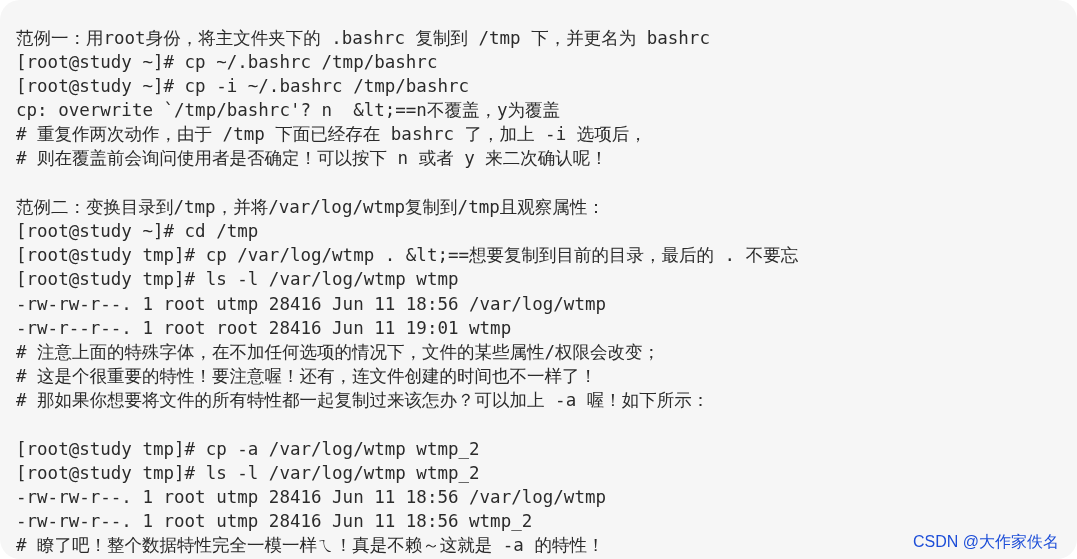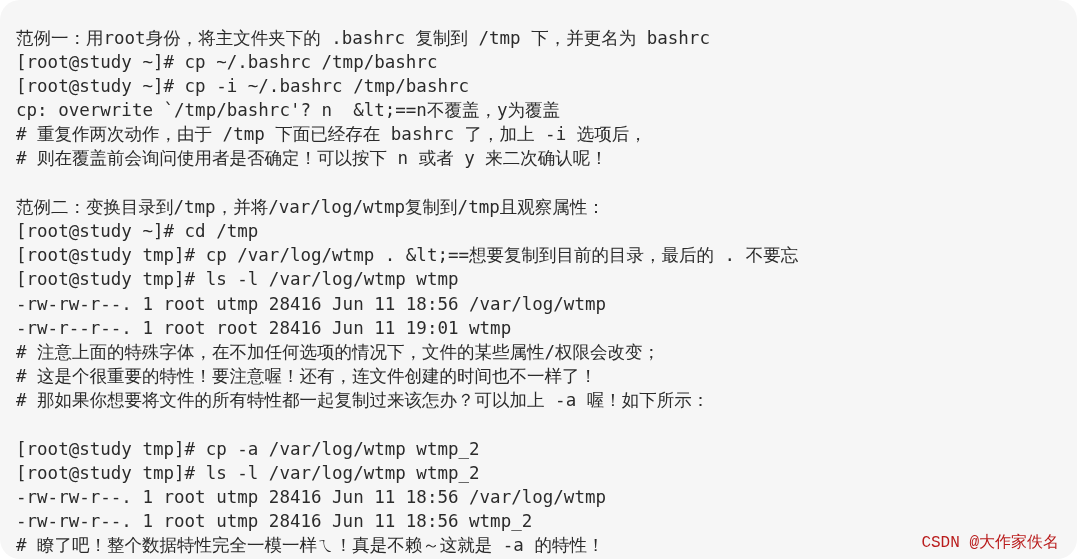--- a/index.html
+++ b/index.html
@@ -38,23 +38,23 @@
     white-space: pre;
     font-family: "DejaVu Sans Mono", "Liberation Mono", monospace;
   }
   .line.blank {
     color: transparent;
   }
   .watermark {
     position: absolute;
     right: 18px;
     bottom: 6px;
-    font-family: Liberation Mono, monospace;
+    font-family: Liberation Sans, sans-serif;
     font-size: 16px;
-    color: #b91c1c;
+    color: #1d4ed8;
     white-space: pre;
     user-select: none;
   }
 </style>
 </head>
 <body>
 
 <div class="screenshot">
 
   <pre class="code-block"><span class="line">范例一：用root身份，将主文件夹下的 .bashrc 复制到 /tmp 下，并更名为 bashrc</span><span class="line">[root@study ~]# cp ~/.bashrc /tmp/bashrc</span><span class="line">[root@study ~]# cp -i ~/.bashrc /tmp/bashrc</span><span class="line">cp: overwrite `/tmp/bashrc'? n  &amp;lt;==n不覆盖，y为覆盖</span><span class="line"># 重复作两次动作，由于 /tmp 下面已经存在 bashrc 了，加上 -i 选项后，</span><span class="line"># 则在覆盖前会询问使用者是否确定！可以按下 n 或者 y 来二次确认呢！</span><span class="line blank"></span><span class="line">范例二：变换目录到/tmp，并将/var/log/wtmp复制到/tmp且观察属性：</span><span class="line">[root@study ~]# cd /tmp</span><span class="line">[root@study tmp]# cp /var/log/wtmp . &amp;lt;==想要复制到目前的目录，最后的 . 不要忘</span><span class="line">[root@study tmp]# ls -l /var/log/wtmp wtmp</span><span class="line">-rw-rw-r--. 1 root utmp 28416 Jun 11 18:56 /var/log/wtmp</span><span class="line">-rw-r--r--. 1 root root 28416 Jun 11 19:01 wtmp</span><span class="line"># 注意上面的特殊字体，在不加任何选项的情况下，文件的某些属性/权限会改变；</span><span class="line"># 这是个很重要的特性！要注意喔！还有，连文件创建的时间也不一样了！</span><span class="line"># 那如果你想要将文件的所有特性都一起复制过来该怎办？可以加上 -a 喔！如下所示：</span><span class="line blank"></span><span class="line">[root@study tmp]# cp -a /var/log/wtmp wtmp_2</span><span class="line">[root@study tmp]# ls -l /var/log/wtmp wtmp_2</span><span class="line">-rw-rw-r--. 1 root utmp 28416 Jun 11 18:56 /var/log/wtmp</span><span class="line">-rw-rw-r--. 1 root utmp 28416 Jun 11 18:56 wtmp_2</span><span class="line"># 瞭了吧！整个数据特性完全一模一样ㄟ！真是不赖～这就是 -a 的特性！</span></pre>

